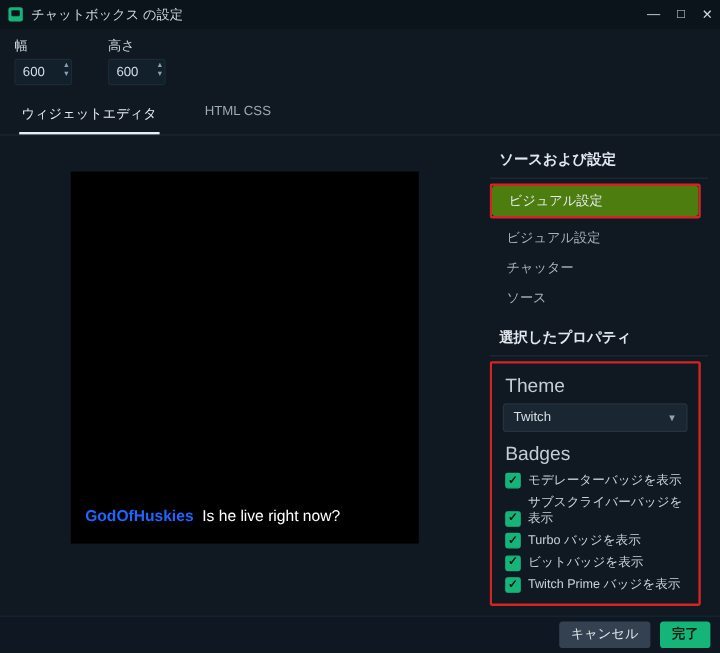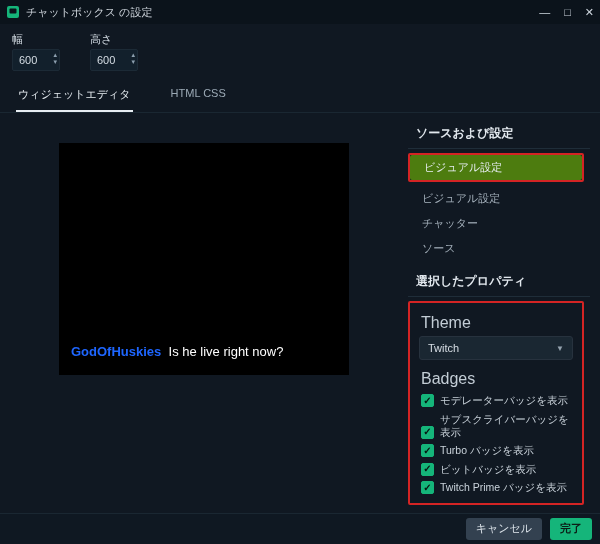--- a/index.html
+++ b/index.html
@@ -11,21 +11,21 @@
   .winbtn { cursor:pointer; }
   .dims { display:flex; gap:24px; padding:10px 12px 6px; }
   .dimgroup label { display:block; color:#cfd7df; font-size:11px; margin-bottom:4px; line-height:11px; }
   .spinner { background:#12202c; border:1px solid #1c2a36; color:#d5dde4; width:48px; height:22px; padding:2px 6px; font-size:11px; position:relative; border-radius:2px; display:flex; align-items:center; }
   .spinner .spin-arrows { position:absolute; right:2px; top:1px; display:flex; flex-direction:column; line-height:7px; font-size:7px; color:#8da0b0; }
   .tabs { display:flex; gap:36px; padding:0 16px; border-bottom:1px solid #1a2732; margin-top:2px; }
   .tab { padding:8px 2px 8px; color:#9caab6; font-size:11px; cursor:pointer; }
   .tab.active { color:#e7edf2; border-bottom:2px solid #e7edf2; }
   .main { display:flex; height:calc(100% - 24px - 58px - 32px - 30px); }
   .preview { width:408px; padding:30px 20px 0 20px; }
-  .chatbox { width:290px; height:232px; margin:0 auto; background:#000; position:relative; }
+  .chatbox { width:290px; height:310px; margin:0 auto; background:#000; position:relative; }
   .chatline { position:absolute; bottom:16px; left:12px; right:12px; font-size:13px; color:#fff; font-family:Arial,Helvetica,sans-serif; }
   .chatline .user { color:#1e66ff; font-weight:700; }
   .sidepanel { flex:1; padding:6px 10px 0 0; overflow:hidden; }
   .section-title { color:#e2e8ee; font-weight:600; font-size:12px; padding:6px 2px 6px 8px; }
   .divider { border-top:1px solid #1f2d39; margin:0 0 0 0; }
   .navlist { padding:2px 0 2px 0; }
   .navitem { padding:5px 8px 5px 14px; color:#a7b3be; font-size:11px; cursor:pointer; border-radius:2px; }
   .navitem.selected { background:#4d7c0f; color:#e7edf2; }
   .redbox { border:2px solid #d42424; border-radius:2px; padding:1px; margin:4px 6px 2px 0; }
   .propwrap { padding:4px 2px 4px 8px; }

